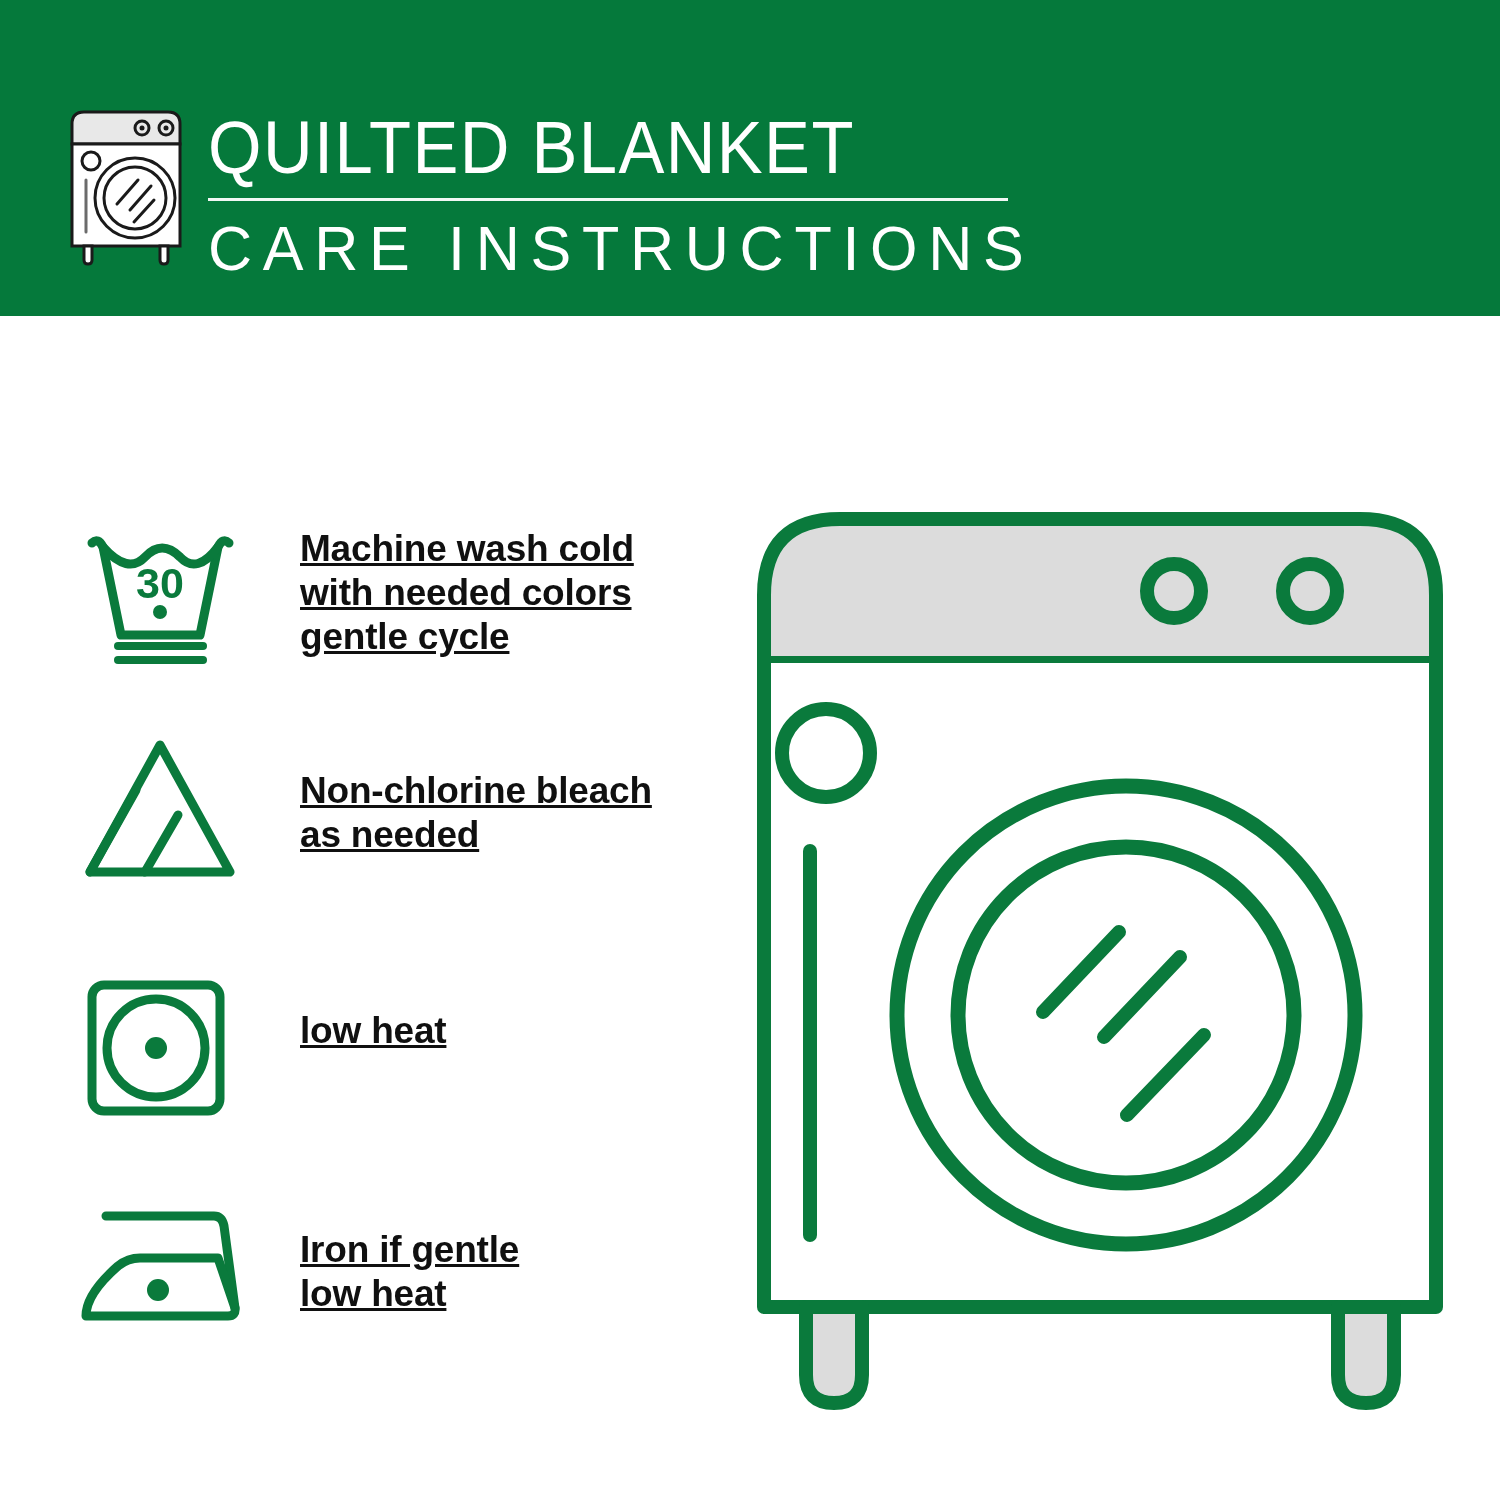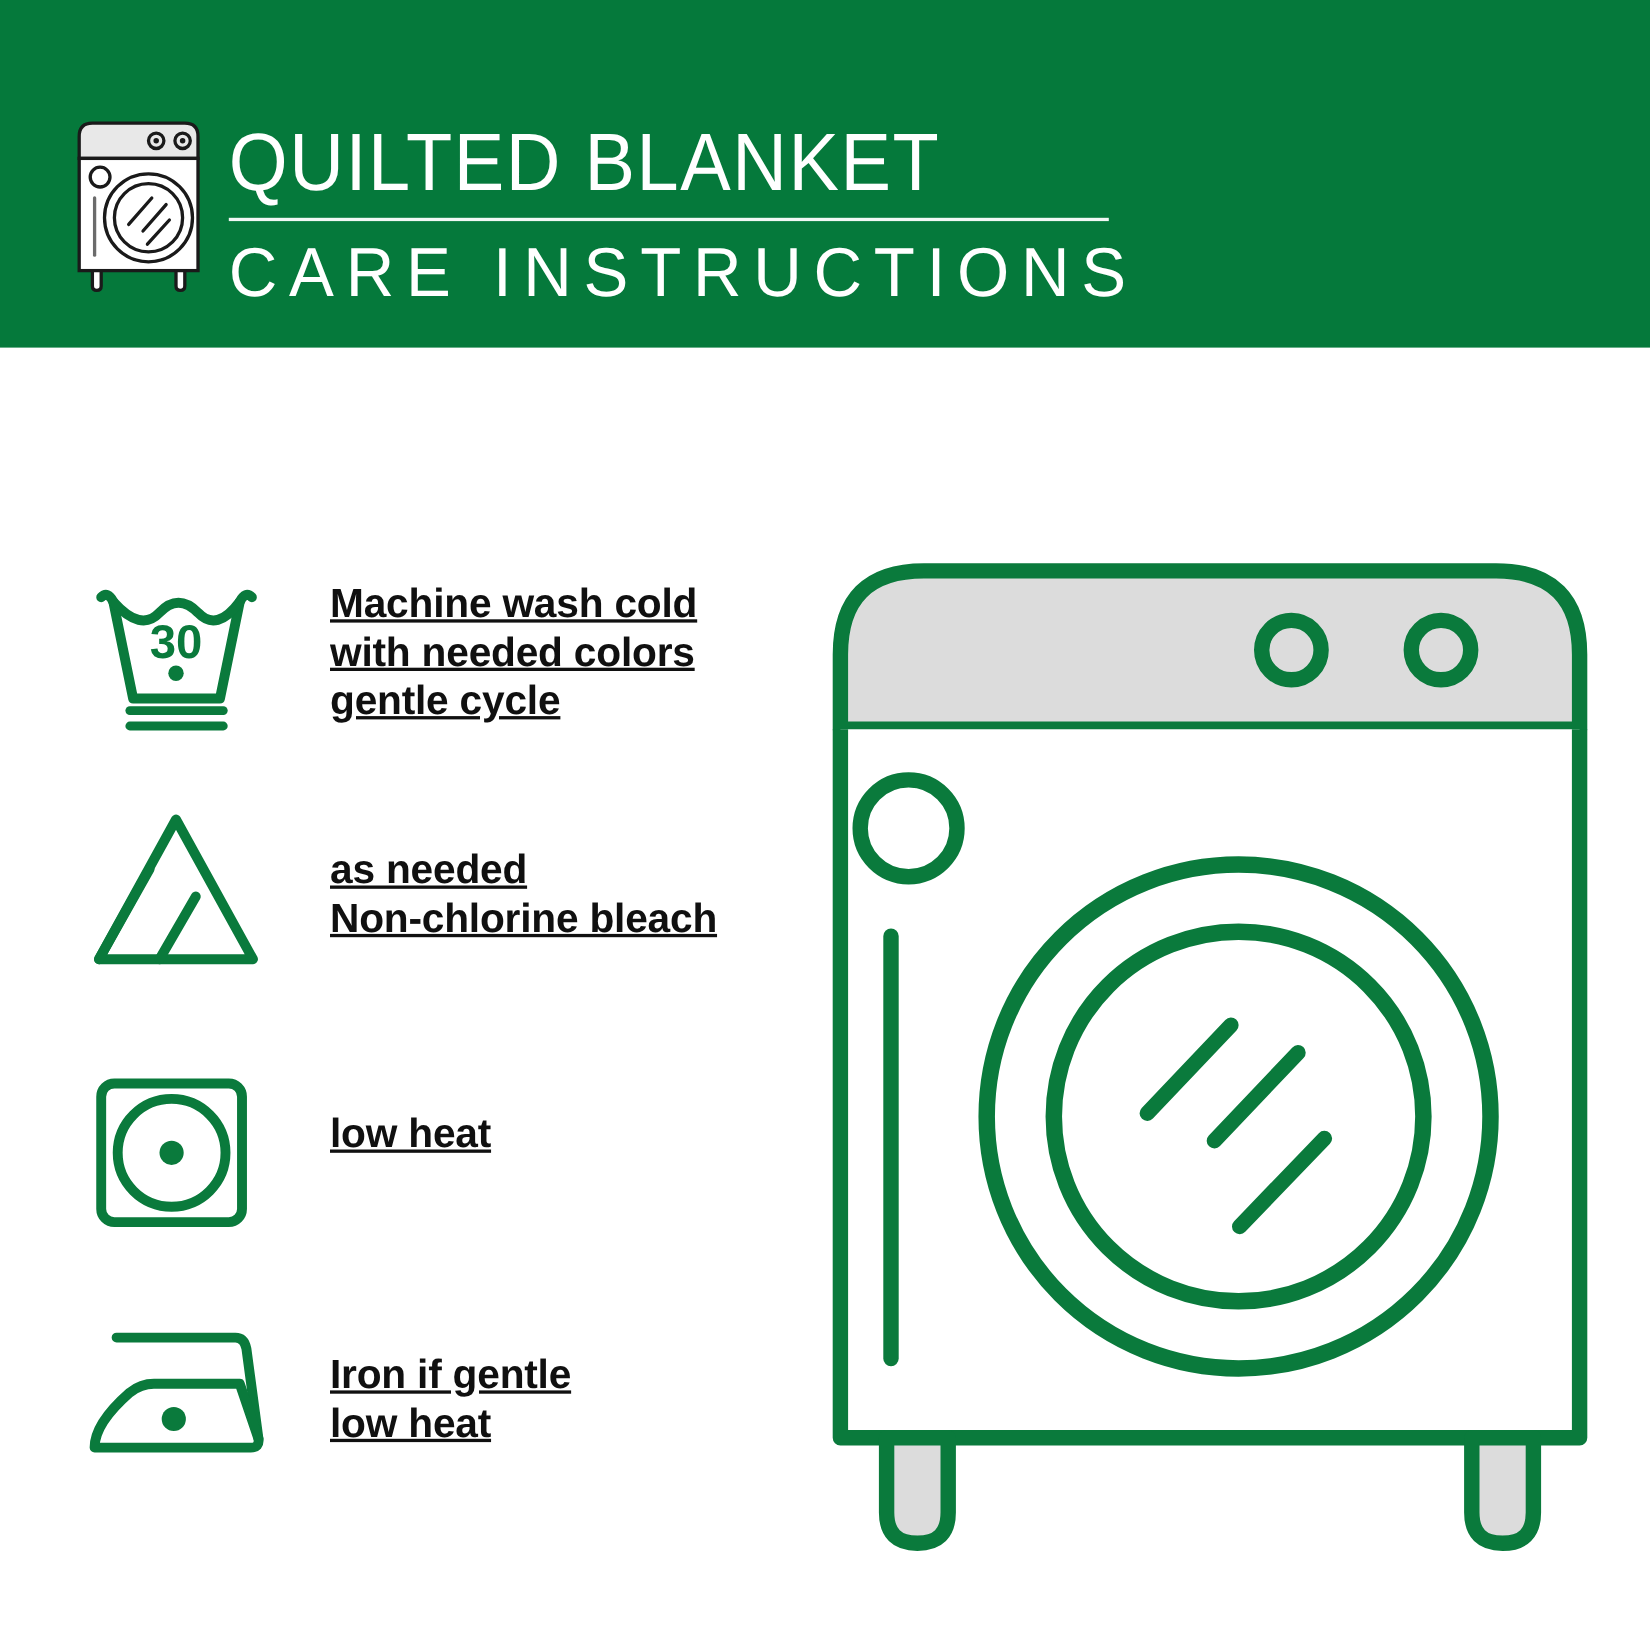--- a/index.html
+++ b/index.html
@@ -199,22 +199,22 @@
       <div class="care-symbol">
         <svg width="175" height="160" viewBox="0 0 175 160">
           <g fill="none" stroke="#0a7a3c" stroke-width="9" stroke-linecap="round" stroke-linejoin="round">
             <path d="M90 18 L160 145 L20 145 Z"></path>
             <line x1="66" y1="63" x2="20" y2="145"></line>
             <line x1="108" y1="88" x2="75" y2="145"></line>
           </g>
         </svg>
       </div>
       <div class="care-text">
+        <span>Non-chlorine bleach</span>
         <span>as needed</span>
-        <span>Non-chlorine bleach</span>
       </div>
     </div>
 
     <div class="care-row r2">
       <div class="care-symbol">
         <svg width="175" height="160" viewBox="0 0 175 160">
           <rect x="22" y="18" width="128" height="126" rx="12" fill="none" stroke="#0a7a3c" stroke-width="9"></rect>
           <circle cx="86" cy="81" r="49" fill="none" stroke="#0a7a3c" stroke-width="9"></circle>
           <circle cx="86" cy="81" r="11" fill="#0a7a3c"></circle>
         </svg>

